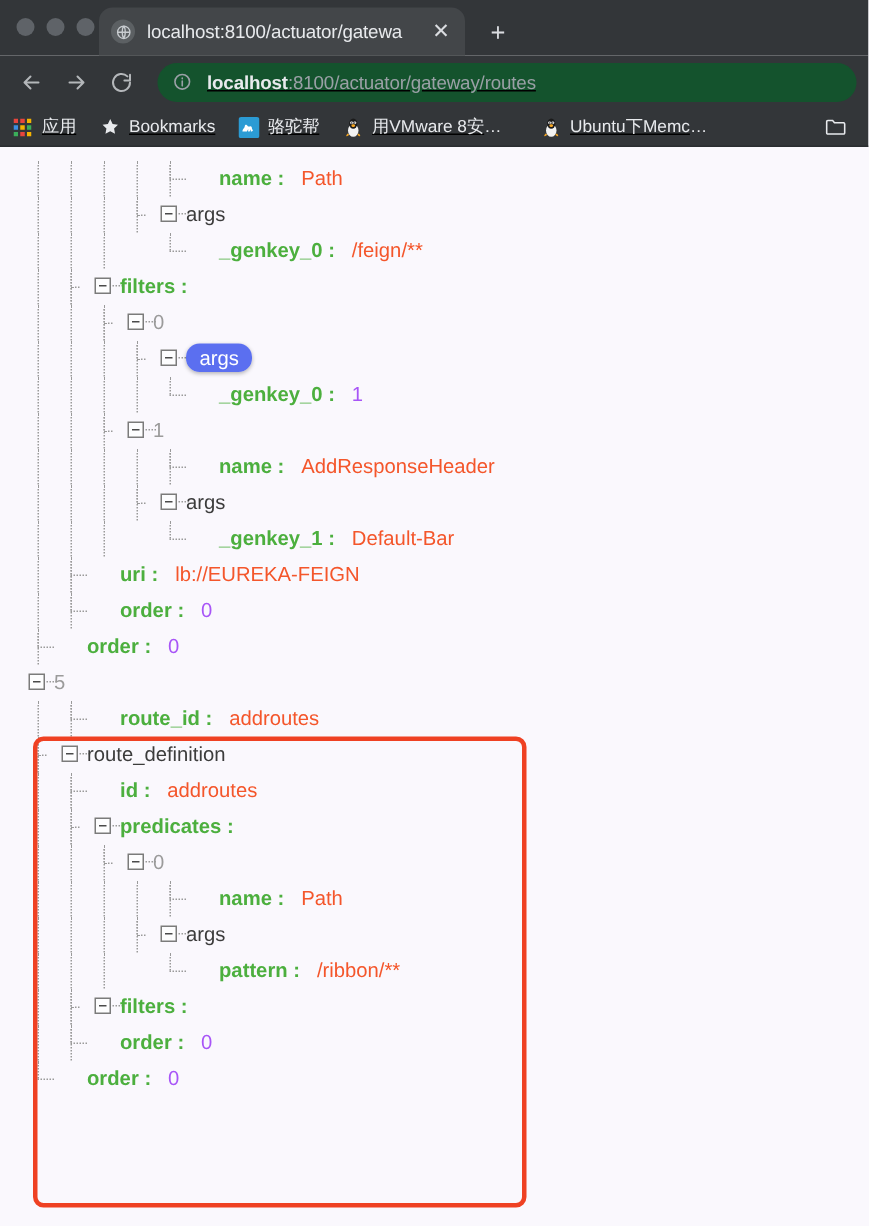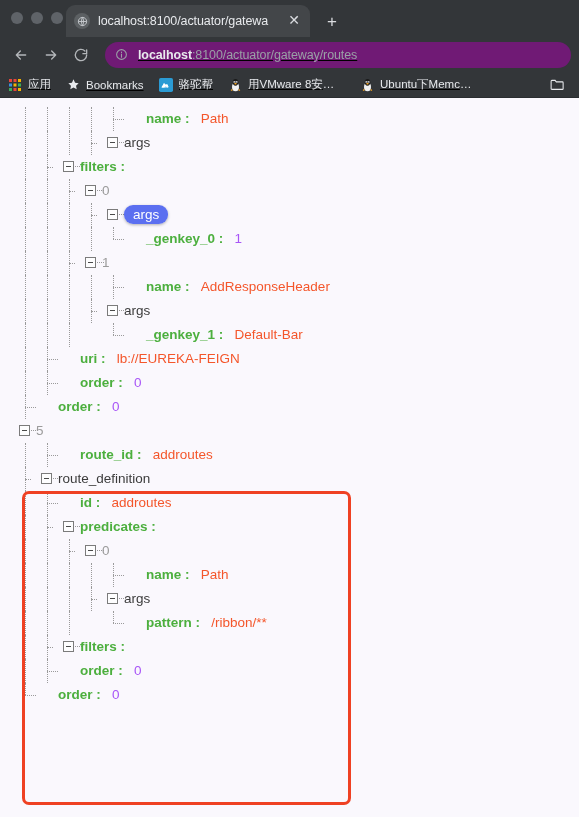--- a/index.html
+++ b/index.html
@@ -68,21 +68,21 @@
     padding: 0 8px;
   }
   .navbtn {
     width: 26px; height: 26px;
     display: flex; align-items: center; justify-content: center;
     color: #b4b7ba; margin-right: 4px;
   }
   .omnibox {
     flex: 1 1 auto;
     height: 26px;
-    background: #701a75;
+    background: #14532d;
     border-radius: 13px;
     display: flex; align-items: center;
     padding: 0 10px;
     margin-left: 7px;
     overflow: hidden;
   }
   .omni-info { flex: 0 0 15px; margin-right: 8px; color: #9aa0a6; display:flex; }
   .omni-url { font-size: 12.5px; color: #9aa0a6; white-space: nowrap; letter-spacing: -0.1px; }
   .omni-url b { color: #e8eaed; font-weight: 700; }
 
@@ -341,20 +341,30 @@
             <div class="elbow-h" style="left: 91px; width: 6px;"></div>
           </div>
           <span class="toggle" style="left: 107px;"></span>
           <span class="tgl-stub" style="left: 119px;"></span>
           <span class="lbl" style="left: 124px;"><span class="k-plain">args</span></span>
         </div>
         <div class="row">
           <div class="guides">
             <div class="gl" style="left: 25px;"></div>
             <div class="gl" style="left: 47px;"></div>
+            <div class="gl" style="left: 69px;"></div>
+            <div class="elbow-v" style="left: 113px;"></div>
+            <div class="elbow-h" style="left: 113px; width: 11px;"></div>
+          </div>
+          <span class="lbl" style="left: 146px;"><span class="k-key">_genkey_0</span><span class="colon"> :</span><span class="v-str">&nbsp;&nbsp;&nbsp;/feign/**</span></span>
+        </div>
+        <div class="row">
+          <div class="guides">
+            <div class="gl" style="left: 25px;"></div>
+            <div class="gl" style="left: 47px;"></div>
             <div class="elbow-v full" style="left: 47px;"></div>
             <div class="elbow-h" style="left: 47px; width: 6px;"></div>
           </div>
           <span class="toggle" style="left: 63px;"></span>
           <span class="tgl-stub" style="left: 75px;"></span>
           <span class="lbl" style="left: 80px;"><span class="k-key">filters</span><span class="colon"> :</span></span>
         </div>
         <div class="row">
           <div class="guides">
             <div class="gl" style="left: 25px;"></div>

